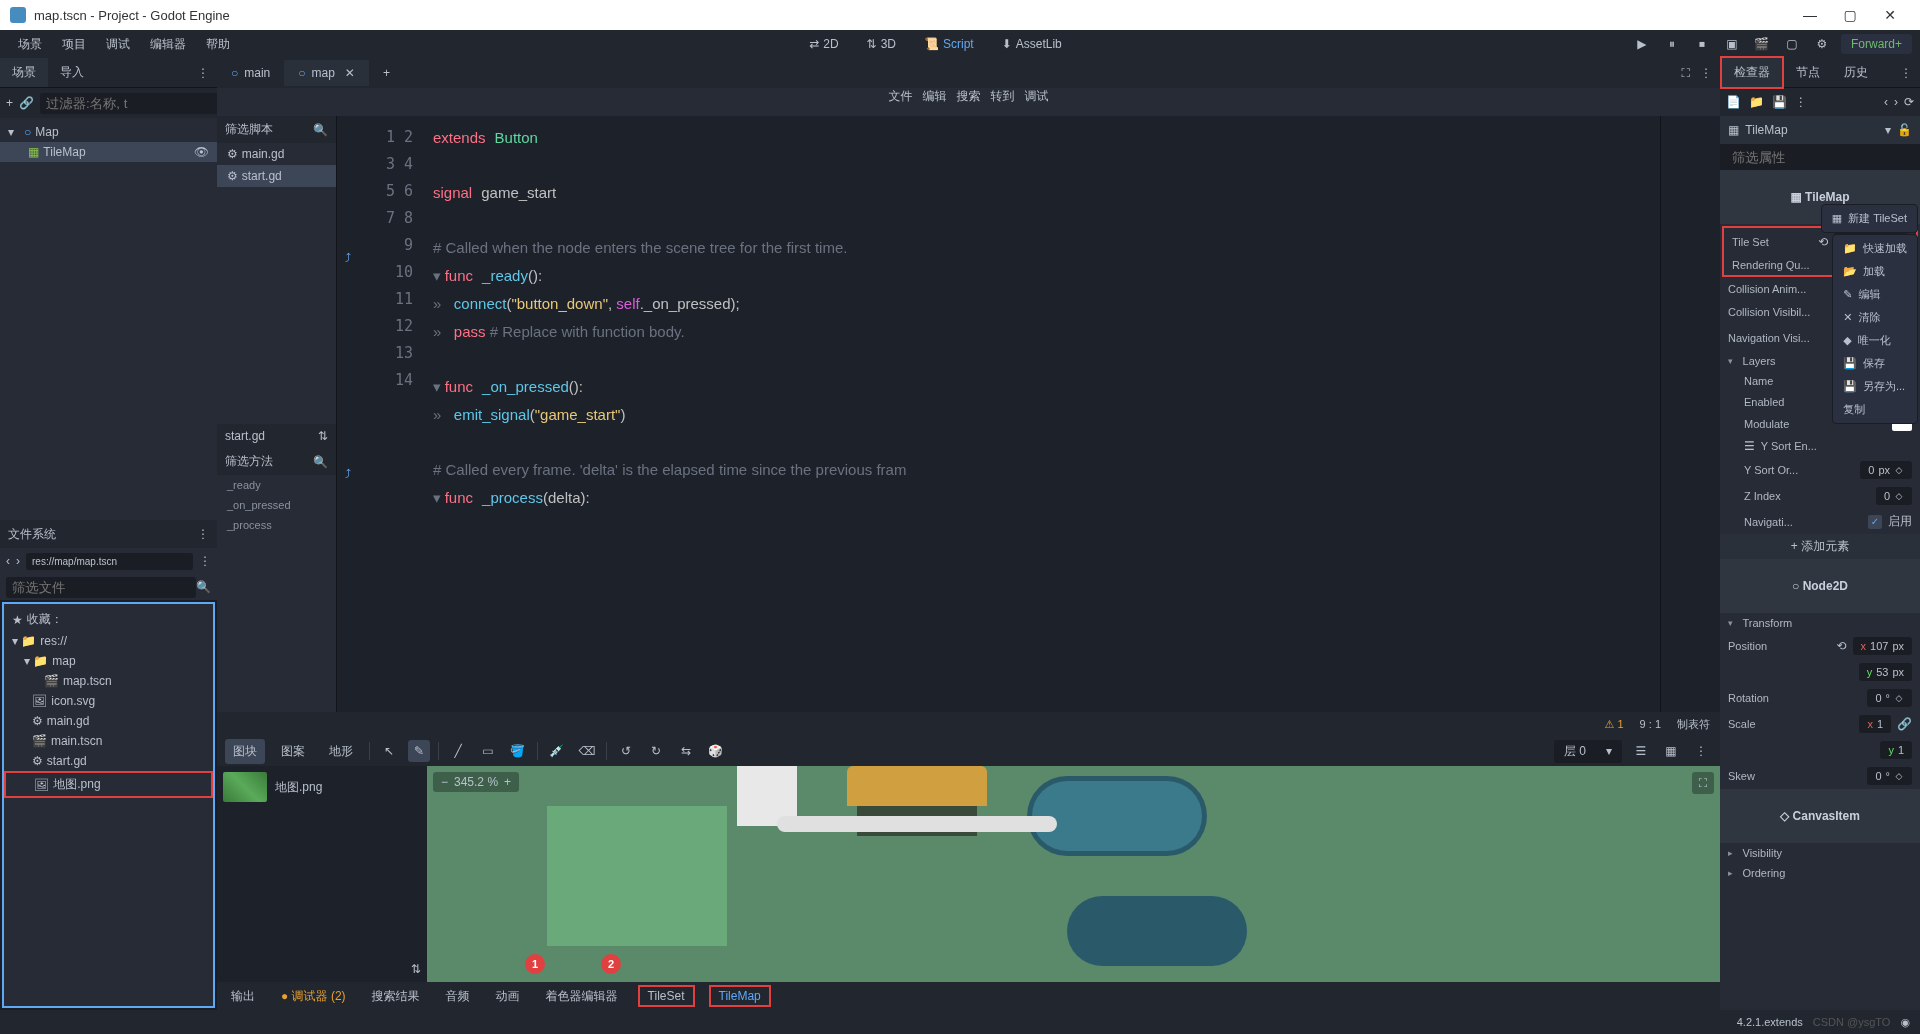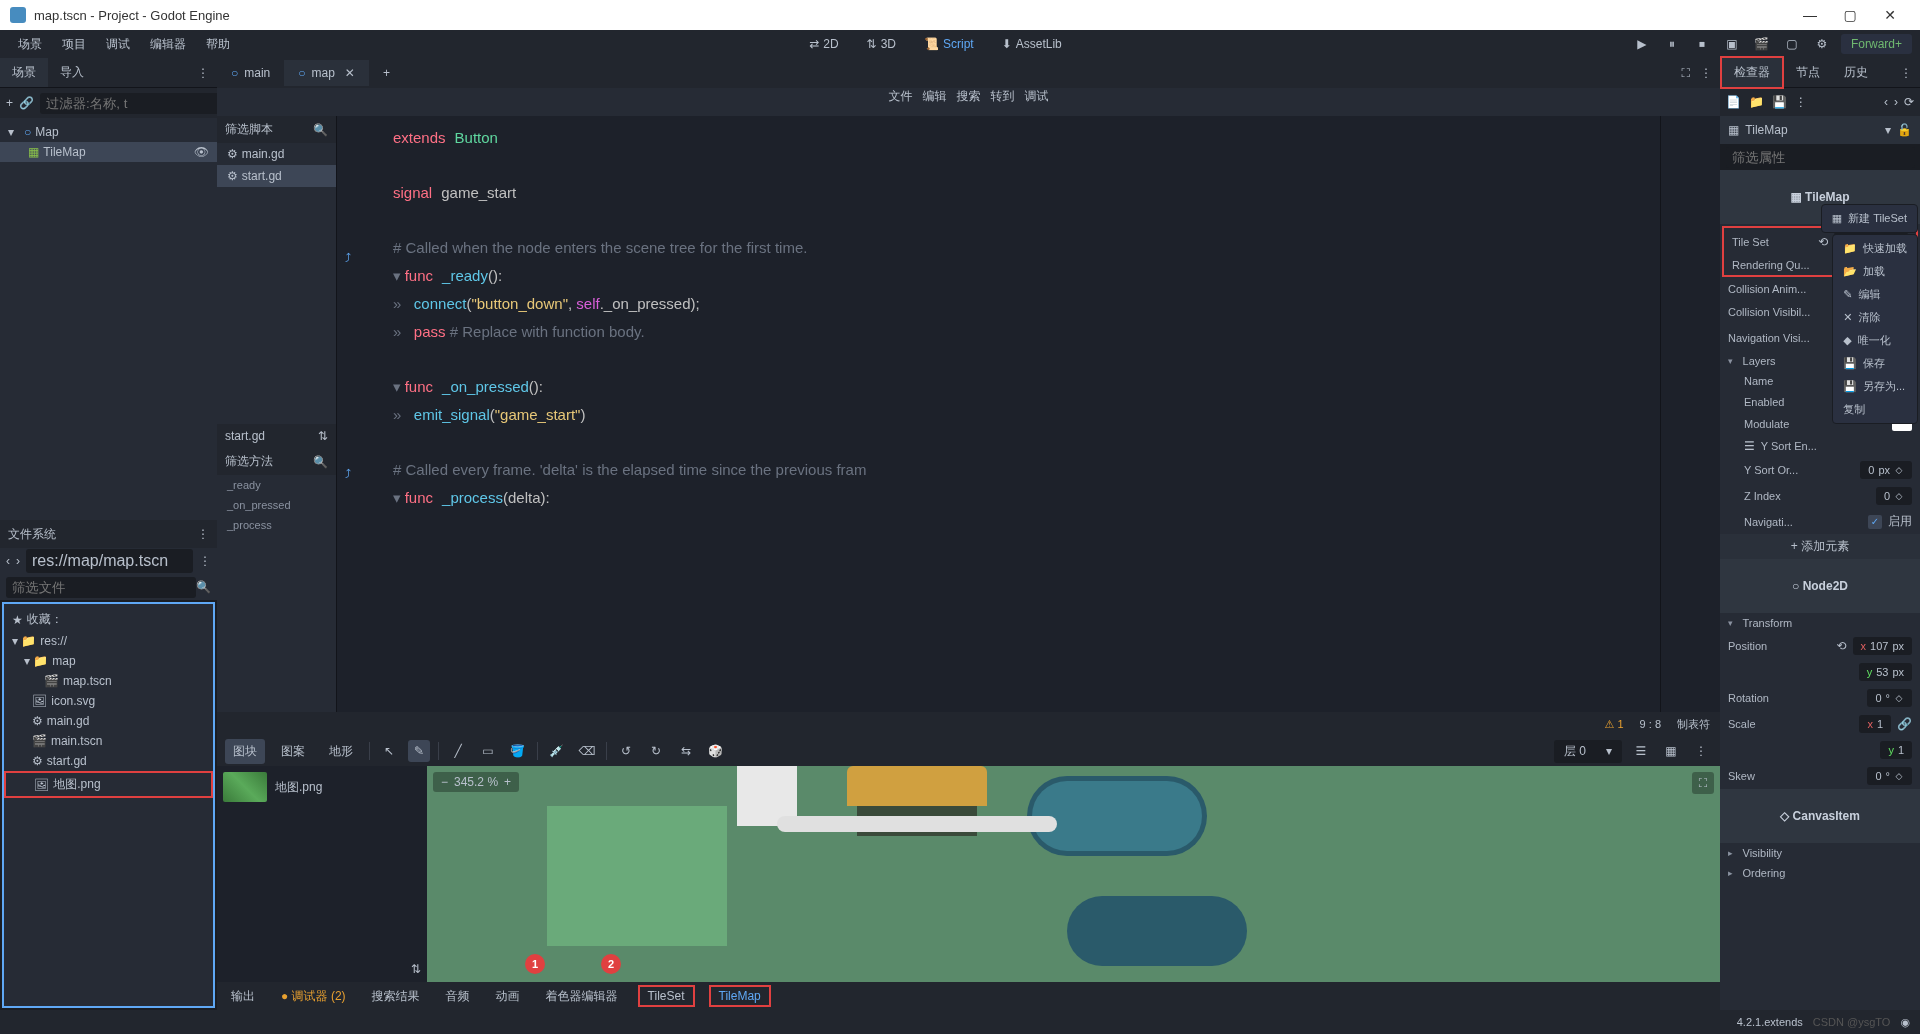--- a/index.html
+++ b/index.html
@@ -32,21 +32,21 @@
 .scene-header .btn-icon { width: 18px; height: 18px; display: flex; align-items: center; justify-content: center; cursor: pointer; }
 
 .scene-tree { background: #262b35; flex: 1; padding: 4px 0; }
 .tree-item { display: flex; align-items: center; padding: 3px 8px; cursor: pointer; gap: 4px; }
 .tree-item.selected { background: #3d4656; }
 .tree-item .indent { width: 16px; }
 .tree-item .toggle { width: 12px; }
 
 .filesys-header { height: 28px; background: #22262e; display: flex; align-items: center; padding: 0 8px; }
 .filesys-nav { height: 26px; background: #262b35; display: flex; align-items: center; padding: 0 6px; gap: 6px; }
-.filesys-nav .path { flex: 1; background: #1a1d23; padding: 3px 6px; border-radius: 3px; font-size: 16px; }
+.filesys-nav .path { flex: 1; background: #1a1d23; padding: 3px 6px; border-radius: 3px; font-size: 10px; }
 .filesys-filter { height: 26px; background: #262b35; display: flex; align-items: center; padding: 0 6px; }
 .filesys-filter input { flex: 1; background: #1a1d23; border: none; color: #888; padding: 3px 6px; border-radius: 3px; }
 .filesys-tree { flex: 1; background: #262b35; padding: 4px 0; border: 2px solid #5fa8f5; margin: 2px; }
 .fs-item { display: flex; align-items: center; padding: 3px 8px; cursor: pointer; gap: 4px; font-size: 12px; }
 .red-box { border: 2px solid #e04040; }
 
 .script-tabs { height: 30px; background: #22262e; display: flex; align-items: center; }
 .script-tab { padding: 6px 14px; display: flex; align-items: center; gap: 6px; cursor: pointer; }
 .script-tab.active { background: #2a303a; }
 .script-tab .close { margin-left: 4px; }
@@ -285,40 +285,54 @@
           <div style="height:27px;padding-left:8px;color:#5fa8f5">⤴</div>
           <div style="height:27px"></div>
             <div style="height:27px"></div>
             <div style="height:27px"></div>
             <div style="height:27px"></div>
             <div style="height:27px"></div>
             <div style="height:27px"></div>
             <div style="height:27px"></div>
           <div style="height:27px;padding-left:8px;color:#5fa8f5">⤴</div>
         </div>
+        <div class="gutter">1
+2
+3
+4
+5
+6
+7
+8
+9
+10
+11
+12
+13
+14</div>
         <div class="code"><span class="kw">extends</span> <span class="cls">Button</span>
 
 <span class="kw">signal</span> <span>game_start</span>
 
 <span class="cmt"># Called when the node enters the scene tree for the first time.</span>
 <span class="fold">▾ </span><span class="kw">func</span> <span class="fn">_ready</span><span>():</span>
 <span class="arrow">»   </span><span class="fn">connect</span><span>(</span><span class="str">"button_down"</span><span>, </span><span class="self">self</span><span>._on_pressed);</span>
 <span class="arrow">»   </span><span class="kw">pass</span><span class="cmt"> # Replace with function body.</span>
 
 <span class="fold">▾ </span><span class="kw">func</span> <span class="fn">_on_pressed</span><span>():</span>
 <span class="arrow">»   </span><span class="fn">emit_signal</span><span>(</span><span class="str">"game_start"</span><span>)</span>
 
 <span class="cmt"># Called every frame. 'delta' is the elapsed time since the previous fram</span>
 <span class="fold">▾ </span><span class="kw">func</span> <span class="fn">_process</span><span>(delta):</span></div>
         <div class="minimap"></div>
       </div>
     </div>
     <div class="code-status">
       <span class="warn">⚠ <span>1</span></span>
-      <span>9 :   8</span>
+      <span>9 :   1</span>
       <span>制表符</span>
     </div>
 
     <div class="bottom-panel">
       <div class="tilemap-area">
         <div class="tilemap-toolbar">
           <div class="tab-btn active">图块</div>
           <div class="tab-btn">图案</div>
           <div class="tab-btn">地形</div>
           <div class="sep"></div>

